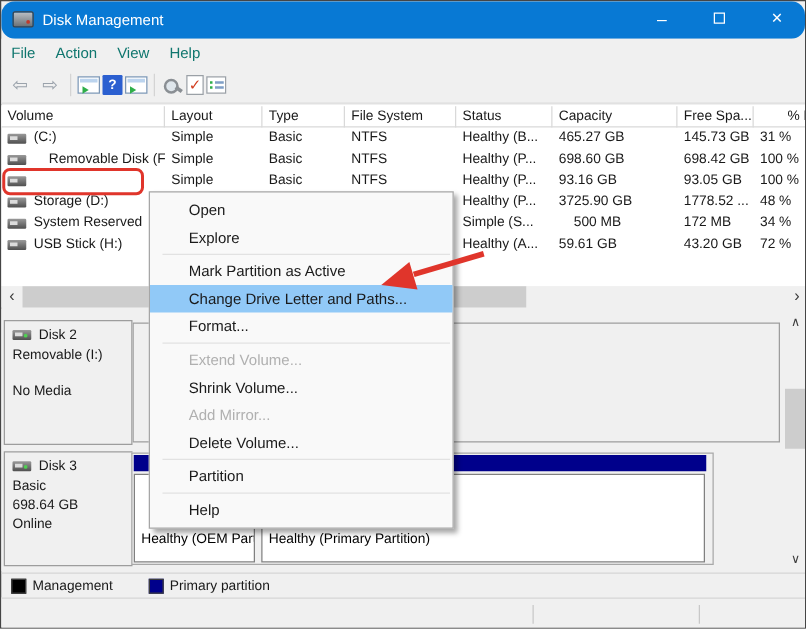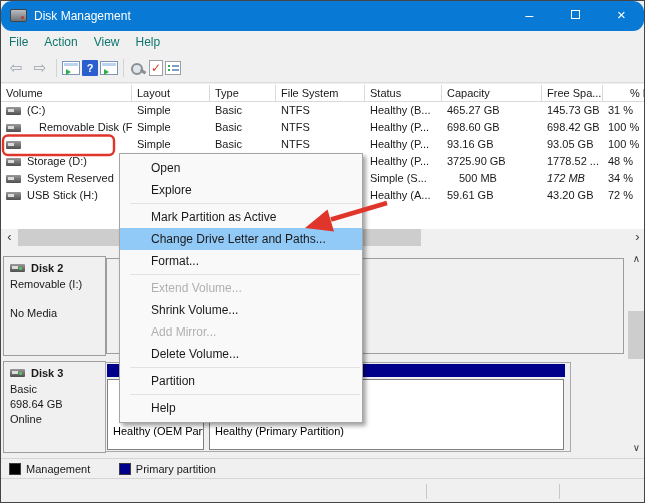--- a/index.html
+++ b/index.html
@@ -51,21 +51,21 @@
   .hscroll{position:absolute;left:0;top:228px;width:645px;height:17px;background:#f0f0f0;}
   .hs-arrow{position:absolute;top:0;width:17px;height:17px;text-align:center;line-height:16px;font-size:13px;color:#3c3c3c;}
   .hs-left{left:0;}
   .hs-right{right:0;}
   .hs-thumb{position:absolute;left:17px;top:0;width:403px;height:17px;background:#cdcdcd;}
   
   .graphpane{position:absolute;left:0;top:246px;width:645px;height:210px;background:#f0f0f0;}
   .disk-panel{position:absolute;left:2px;width:103px;background:#f0f0f0;border:1px solid #9d9d9d;font-size:11px;color:#191919;padding:5px 0 0 6px;}
   .dp2{top:9px;height:100px;}
   .dp3{top:114px;height:92px;}
-  .disk-title{font-weight:bold;display:flex;align-items:center;margin-bottom:3px;}
+  .disk-title{font-weight:normal;display:flex;align-items:center;margin-bottom:3px;}
   .disk-line{line-height:15px;}
   .nomedia{margin-top:14px;}
   .media-box{position:absolute;left:105px;top:11px;width:518px;height:96px;background:#f0f0f0;border:1px solid #9d9d9d;}
   .disk3-graph{position:absolute;left:104px;top:115px;width:466px;height:90px;border:1px solid #a8a8a8;background:#f0f0f0;}
   .navy-bar{position:absolute;left:1px;top:1px;width:458px;height:13px;}
   .part-box{position:absolute;top:16px;height:71px;background:#fff;border:1px solid #808080;overflow:hidden;font-size:11px;}
   .part1{left:1px;width:97px;}
   .part2{left:103px;width:355px;}
   .part-status{position:absolute;left:5px;top:45px;white-space:nowrap;}
   
@@ -183,21 +183,21 @@
         <div class="lv-row" style="top: 86px;">
           <div class="cell vol-cell" style="left: 0px; width: 131px;">
             <span class="drive"></span>
             <span>System Reserved</span>
           </div>
           <div class="cell" style="left: 131px; width: 78px;"></div>
           <div class="cell" style="left: 209px; width: 66px;"></div>
           <div class="cell" style="left: 275px; width: 89px;"></div>
           <div class="cell" style="left: 364px; width: 77px;">Simple (S...</div>
           <div class="cell" style="left: 453px; width: 100px;">500 MB</div>
-          <div class="cell" style="left: 541px; width: 61px; font-style: italic;">172 MB</div>
+          <div class="cell" style="left: 541px; width: 61px;">172 MB</div>
           <div class="cell" style="left: 602px; width: 43px;">34 %</div>
         </div>
         <div class="lv-row" style="top: 103px;">
           <div class="cell vol-cell" style="left: 0px; width: 131px;">
             <span class="drive"></span>
             <span>USB Stick (H:)</span>
           </div>
           <div class="cell" style="left: 131px; width: 78px;"></div>
           <div class="cell" style="left: 209px; width: 66px;"></div>
           <div class="cell" style="left: 275px; width: 89px;"></div>

